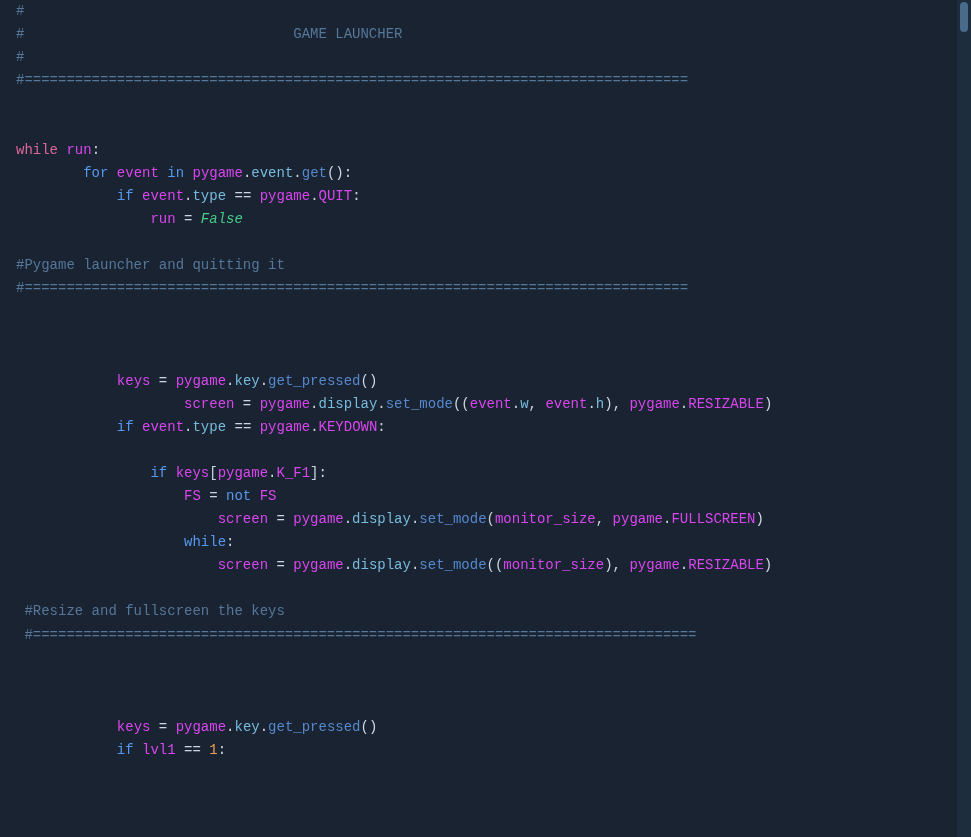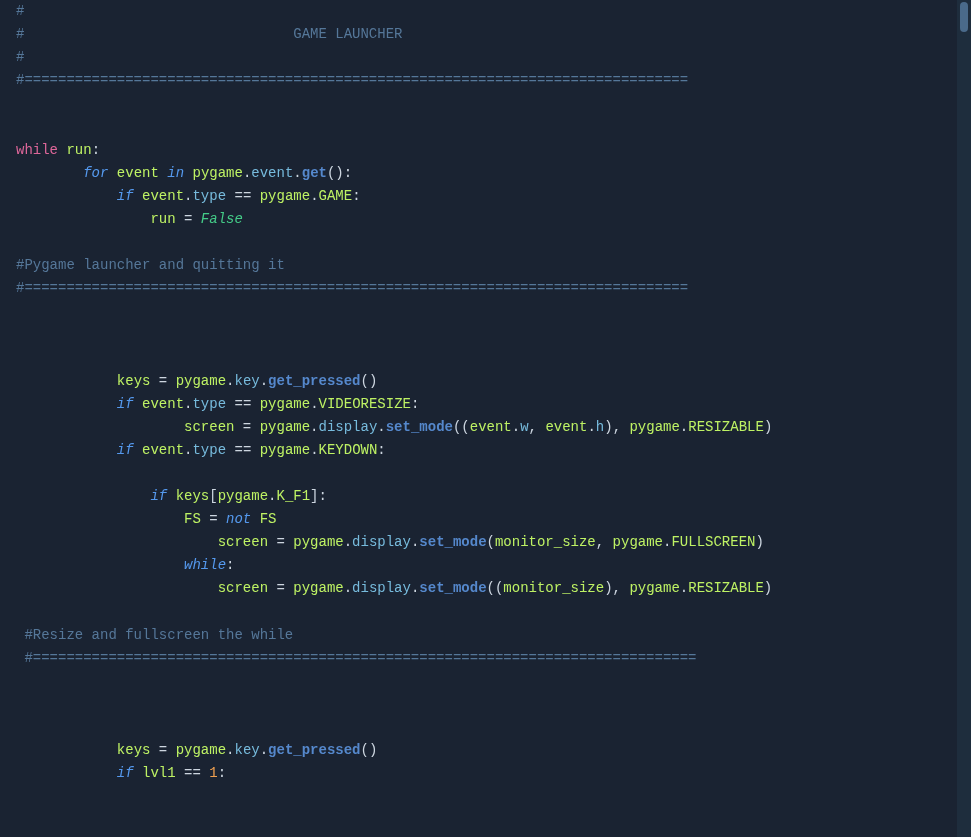--- a/index.html
+++ b/index.html
@@ -50,27 +50,27 @@
     }
 
     .line {
       display: block;
       white-space: pre;
       line-height: 1.65;
       padding: 0 16px;
       min-height: 22px;
     }   
     .kw-pink   { color: #dd6699; }   
-    .kw-blue   { color: #5599ee; font-style: italic; }   
-    .var       { color: #bef264; }
+    .kw-blue   { color: #5599ee; }   
+    .var       { color: #d946ef; }
     .op        { color: #cdd6e0; }
     .str-green { color: #44cc88; font-style: italic; }   
     .comment   { color: #557799; }
     .paren     { color: #cdd6e0; }
-    .method    { color: #5588cc; font-weight: bold; }
+    .method    { color: #5588cc; }
     .num       { color: #f0a050; }
     .attr      { color: #77bbdd; }
 
     .empty-line {
       display: block;
       min-height: 22px;
     }
   </style>
 </head>
 <body>
@@ -87,39 +87,38 @@
     <span class="line"><span class="comment">#===============================================================================</span></span>
 
     <span class="line empty-line"> </span>
 
     <span class="line empty-line"> </span>
 
     <span class="line"><span class="kw-pink">while</span> <span class="var">run</span><span class="op">:</span></span>
 
     <span class="line">        <span class="kw-blue">for</span> <span class="var">event</span> <span class="kw-blue">in</span> <span class="var">pygame</span><span class="op">.</span><span class="attr">event</span><span class="op">.</span><span class="method">get</span><span class="paren">():</span></span>
 
-    <span class="line">            <span class="kw-blue">if</span> <span class="var">event</span><span class="op">.</span><span class="attr">type</span> <span class="op">==</span> <span class="var">pygame</span><span class="op">.</span><span class="var">GAME</span><span class="op">:</span></span>
+    <span class="line">            <span class="kw-blue">if</span> <span class="var">event</span><span class="op">.</span><span class="attr">type</span> <span class="op">==</span> <span class="var">pygame</span><span class="op">.</span><span class="var">QUIT</span><span class="op">:</span></span>
 
     <span class="line">                <span class="var">run</span> <span class="op">=</span> <span class="str-green">False</span></span>
 
     <span class="line empty-line"> </span>
 
     <span class="line"><span class="comment">#Pygame launcher and quitting it</span></span>
 
     <span class="line"><span class="comment">#===============================================================================</span></span>
 
     <span class="line empty-line"> </span>
 
     <span class="line empty-line"> </span>
 
     <span class="line empty-line"> </span>
 
     <span class="line">            <span class="var">keys</span> <span class="op">=</span> <span class="var">pygame</span><span class="op">.</span><span class="attr">key</span><span class="op">.</span><span class="method">get_pressed</span><span class="paren">()</span></span>
 
-    <span class="line">            <span class="kw-blue">if</span> <span class="var">event</span><span class="op">.</span><span class="attr">type</span> <span class="op">==</span> <span class="var">pygame</span><span class="op">.</span><span class="var">VIDEORESIZE</span><span class="op">:</span></span>
 
 
     <span class="line">                    <span class="var">screen</span> <span class="op">=</span> <span class="var">pygame</span><span class="op">.</span><span class="attr">display</span><span class="op">.</span><span class="method">set_mode</span><span class="paren">((</span><span class="var">event</span><span class="op">.</span><span class="attr">w</span><span class="op">,</span> <span class="var">event</span><span class="op">.</span><span class="attr">h</span><span class="paren">)</span><span class="op">,</span> <span class="var">pygame</span><span class="op">.</span><span class="var">RESIZABLE</span><span class="paren">)</span></span>
 
     <span class="line">            <span class="kw-blue">if</span> <span class="var">event</span><span class="op">.</span><span class="attr">type</span> <span class="op">==</span> <span class="var">pygame</span><span class="op">.</span><span class="var">KEYDOWN</span><span class="op">:</span></span>
 
     <span class="line empty-line"> </span>
 
     <span class="line">                <span class="kw-blue">if</span> <span class="var">keys</span><span class="paren">[</span><span class="var">pygame</span><span class="op">.</span><span class="var">K_F1</span><span class="paren">]:</span></span>
 
@@ -127,21 +126,21 @@
 
 
     <span class="line">                        <span class="var">screen</span> <span class="op">=</span> <span class="var">pygame</span><span class="op">.</span><span class="attr">display</span><span class="op">.</span><span class="method">set_mode</span><span class="paren">(</span><span class="var">monitor_size</span><span class="op">,</span> <span class="var">pygame</span><span class="op">.</span><span class="var">FULLSCREEN</span><span class="paren">)</span></span>
 
     <span class="line">                    <span class="kw-blue">while</span><span class="op">:</span></span>
 
     <span class="line">                        <span class="var">screen</span> <span class="op">=</span> <span class="var">pygame</span><span class="op">.</span><span class="attr">display</span><span class="op">.</span><span class="method">set_mode</span><span class="paren">((</span><span class="var">monitor_size</span><span class="paren">)</span><span class="op">,</span> <span class="var">pygame</span><span class="op">.</span><span class="var">RESIZABLE</span><span class="paren">)</span></span>
 
     <span class="line empty-line"> </span>
 
-    <span class="line"> <span class="comment">#Resize and fullscreen the while</span></span>
+    <span class="line"> <span class="comment">#Resize and fullscreen the keys</span></span>
 
     <span class="line"> <span class="comment">#===============================================================================</span></span>
 
     <span class="line empty-line"> </span>
 
     <span class="line empty-line"> </span>
 
     <span class="line empty-line"> </span>
 
 

